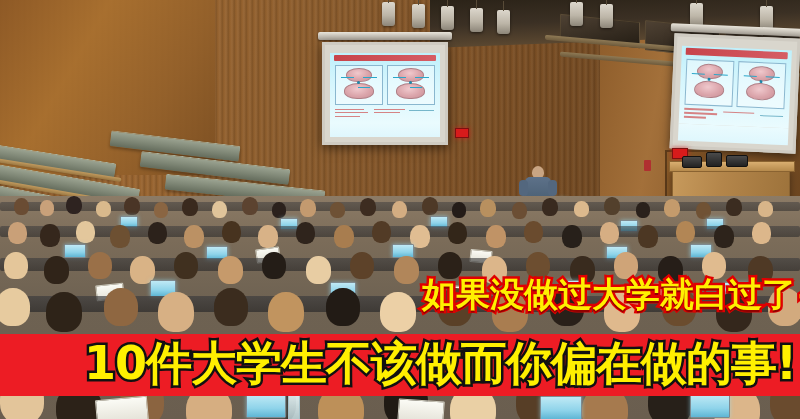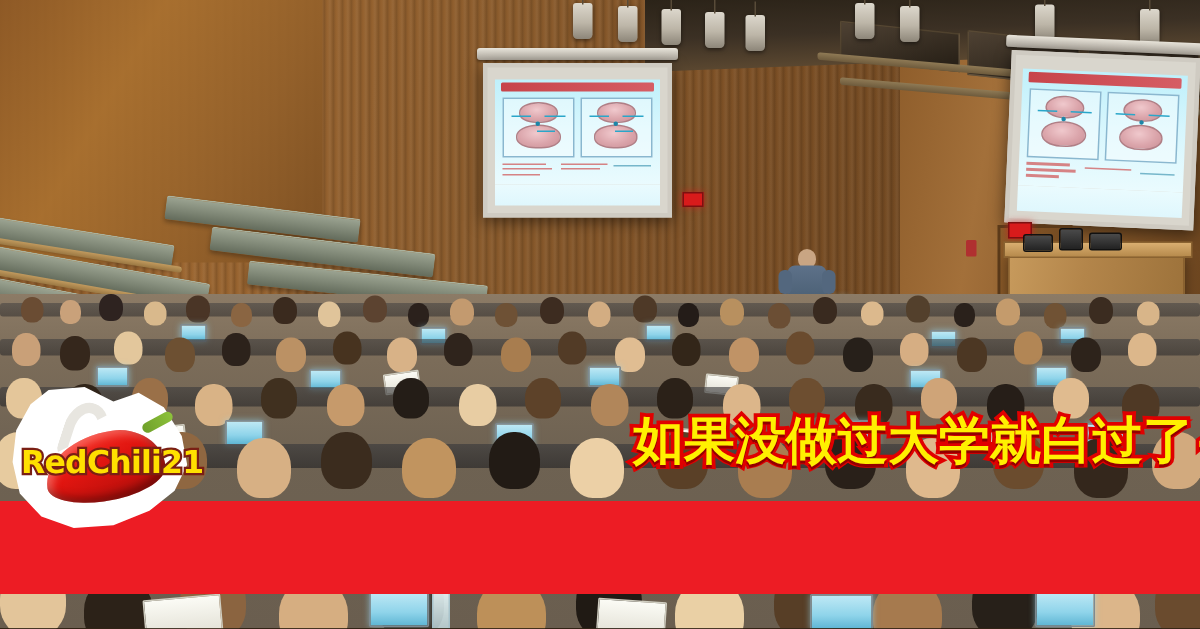--- a/index.html
+++ b/index.html
@@ -535,24 +535,16 @@
       <div style="position:absolute;left:288px;top:196px;width:12px;height:30px;border-radius:3px;
                   background:linear-gradient(180deg,rgba(235,250,252,.92),rgba(200,230,238,.75));
                   border:1px solid rgba(160,190,200,.8);"></div>
     </div>
   </div>
 
   <div class="headline1">如果没做过大学就白过了~</div>
 
   <div class="red-banner"></div>
 
-
-  <div class="logo">
-    <div class="logo-blob"></div>
-    <div class="chili">
-      <div class="chili-tail"></div>
-      <div class="chili-body"></div>
-      <div class="chili-stem"></div>
-    </div>
-    <div class="logo-text">RedChili21</div>
-  </div>
+  <div class="headline2">10件大学生不该做而你偏在做的事!</div>
+
 
 </div>
 
 </body></html>

